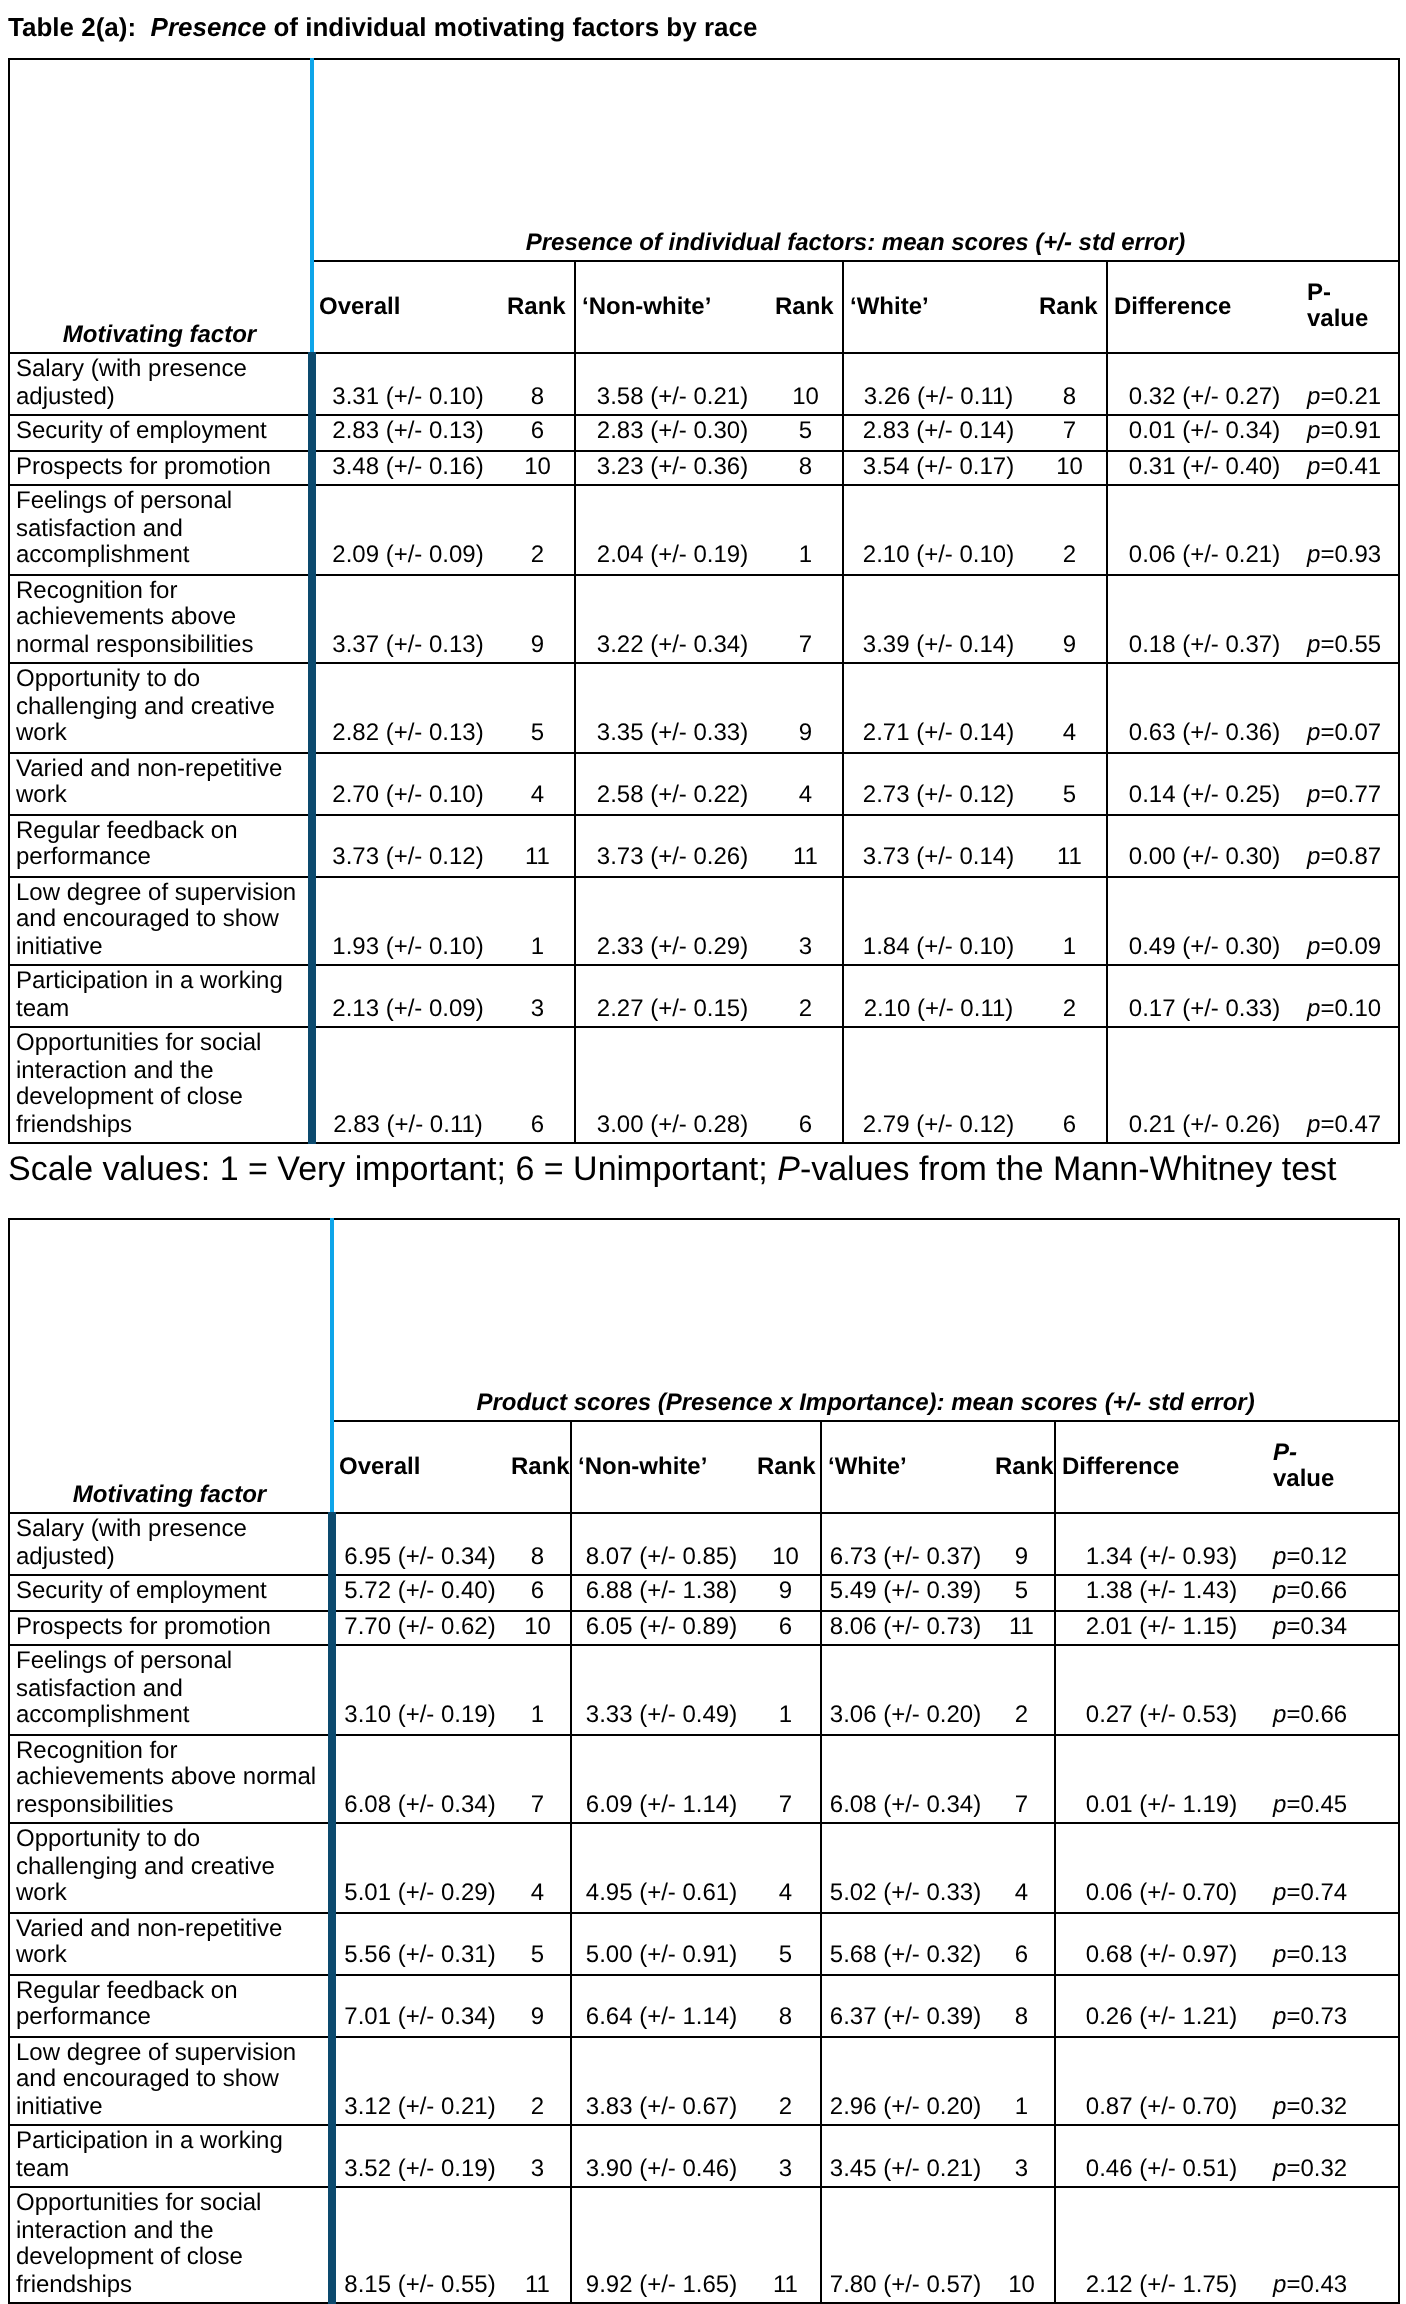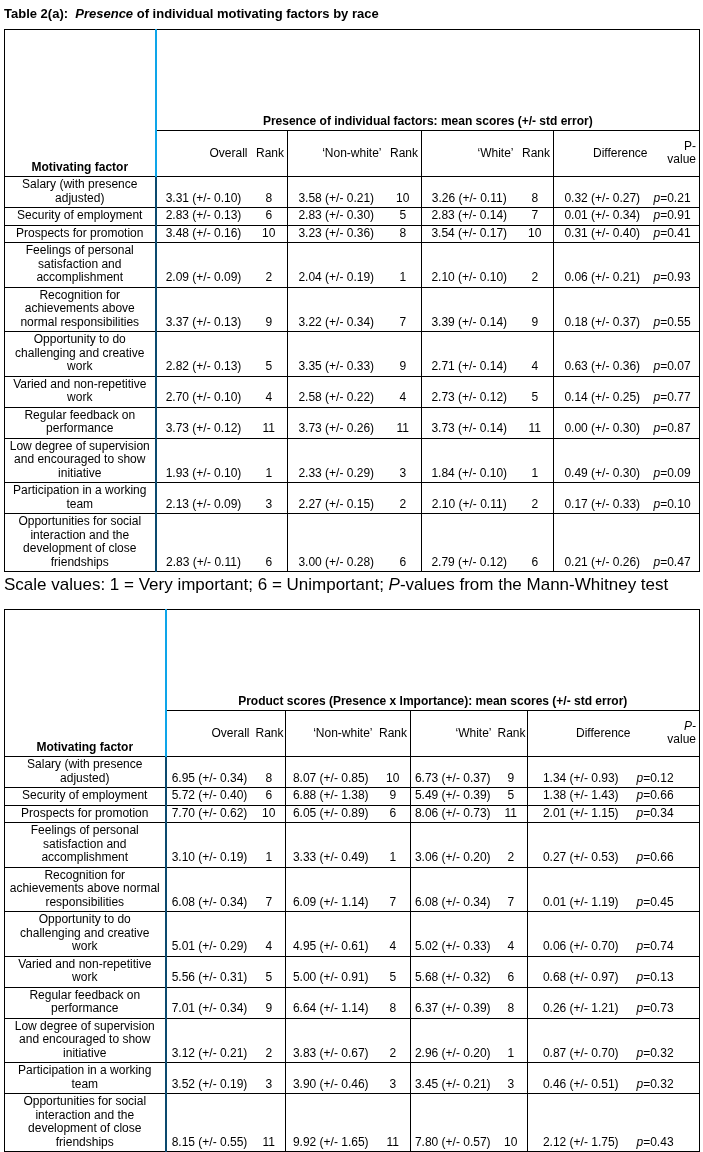--- a/index.html
+++ b/index.html
@@ -26,43 +26,43 @@
     width: 695px;
     border: 1px solid #000;
     font-size: 12px;
     line-height: 13.5px;
   }
   .grid td {
     padding: 1px 3px 2px 3px;
     border-top: 1px solid #000;
     vertical-align: bottom;
   }
-  .hdr1 td { border-top: none; }
+  .hdr1 td { border-top: none; font-style: italic; }
 
   .factor-head {
     text-align: center;
     vertical-align: middle;
     font-weight: bold;
     border-right: 2px solid #0ea5e9;
   }
   .span-head {
     text-align: center;
     vertical-align: middle;
     font-weight: bold;
     height: 101px;
   }
   .hdr2 td {
-    font-weight: normal;
-    text-align: right;
+    font-weight: bold;
+    text-align: left;
     vertical-align: middle;
     height: 46px;
     line-height: 13px;
     white-space: nowrap;
   }
-  .f { text-align: center; border-right: 2px solid #0c4a6e; }
+  .f { text-align: left; border-right: 4px solid #0c4a6e; }
   .v, .r { text-align: center; white-space: nowrap; }
   .br { border-right: 1px solid #000; }
   .p-cell { text-align: left; white-space: nowrap; }
   .p-cell::first-letter { font-style: italic; }
   table.tb .p-head-top { font-style: italic; }
 
   .footnote {
     font-size: 17px;
     line-height: 14px;
     margin: 6px 0 0 0;

